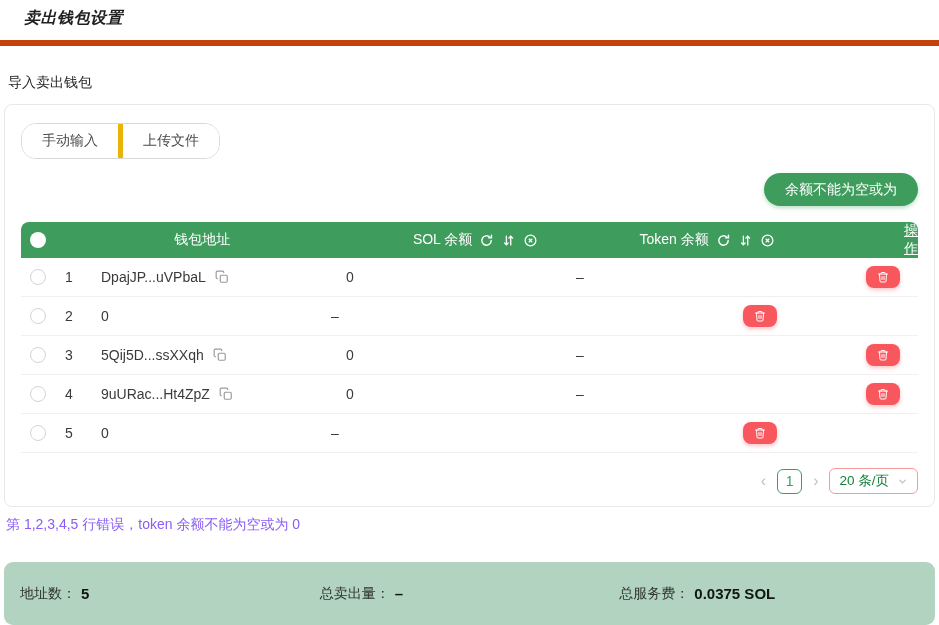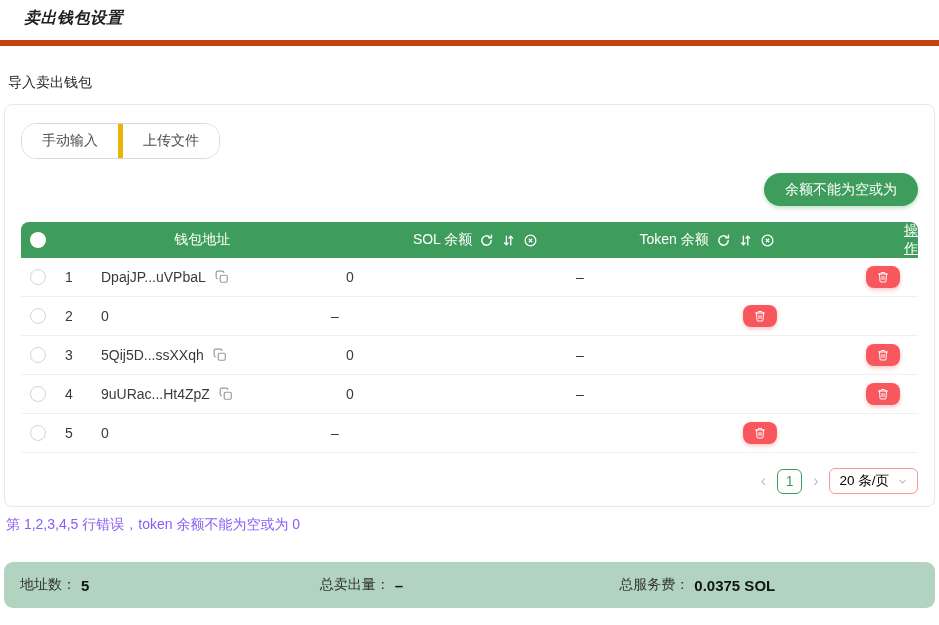--- a/index.html
+++ b/index.html
@@ -57,28 +57,28 @@
 
   .pager { display:flex; justify-content:flex-end; align-items:center; gap:9px; margin-top:15px; }
   .pg-arrow { color:#c2c2c2; font-size:16px; line-height:1; cursor:pointer; padding:0 2px; user-select:none; }
   .pg-current {
     min-width:25px; height:25px; border:1px solid #3e9d5c; border-radius:6px;
     color:#3e9d5c; font-size:14px; display:flex; align-items:center; justify-content:center; cursor:pointer;
   }
   .pg-size {
     height:26px; border:1px solid #f89898; border-radius:6px; background:#fff;
     display:flex; align-items:center; gap:8px; padding:0 9px; cursor:pointer;
-    font-size:13.5px; color:#000000;
+    font-size:13.5px; color:#15803d;
   }
   .pg-size svg { width:11px; height:11px; color:#bfbfbf; }
 
   .error-text { margin:9px 0 0 2px; font-size:14px; color:#8b5cf6; }
 
   .summary-bar {
-    margin-top:28px; height:46px; background:#b2d3bf; border-radius:9px;
+    margin-top:28px; height:63px; background:#b2d3bf; border-radius:9px;
     display:grid; grid-template-columns:1fr 1fr 1fr; align-items:center; padding:0 16px;
   }
   .summary-item { font-size:14px; color:#30342f; display:flex; align-items:center; }
   .summary-item .val { font-weight:bold; font-size:15px; color:#101510; margin-left:5px; }
 </style>
 </head>
 <body>
 
 <div class="titlebar">
   <h1>卖出钱包设置</h1>

